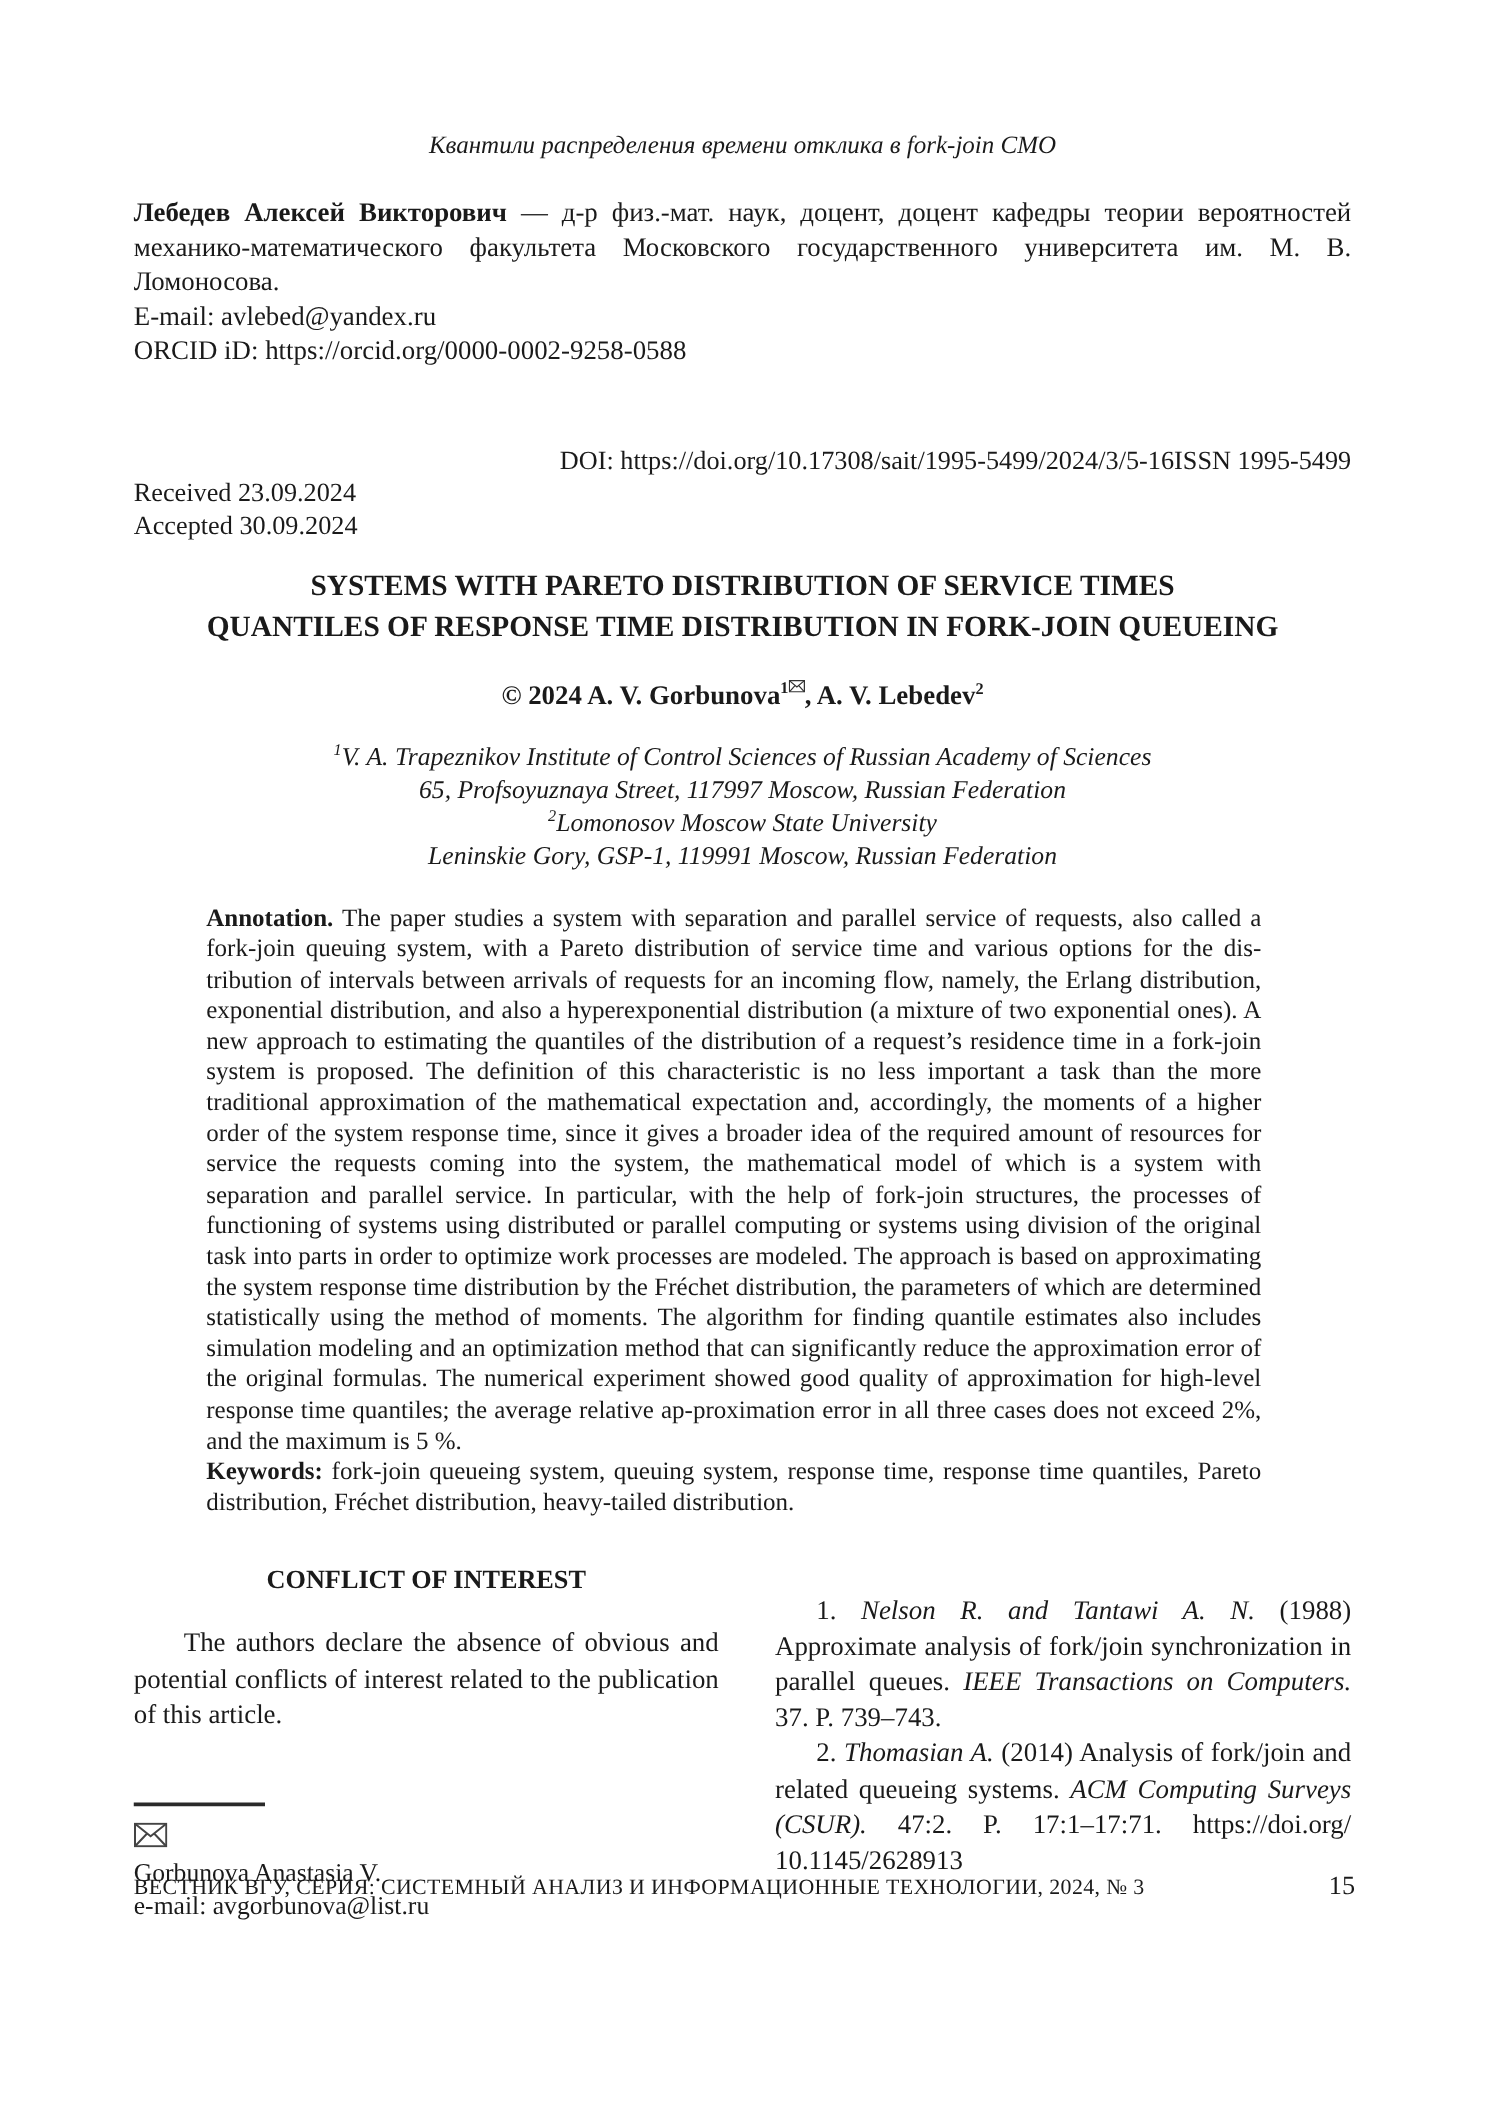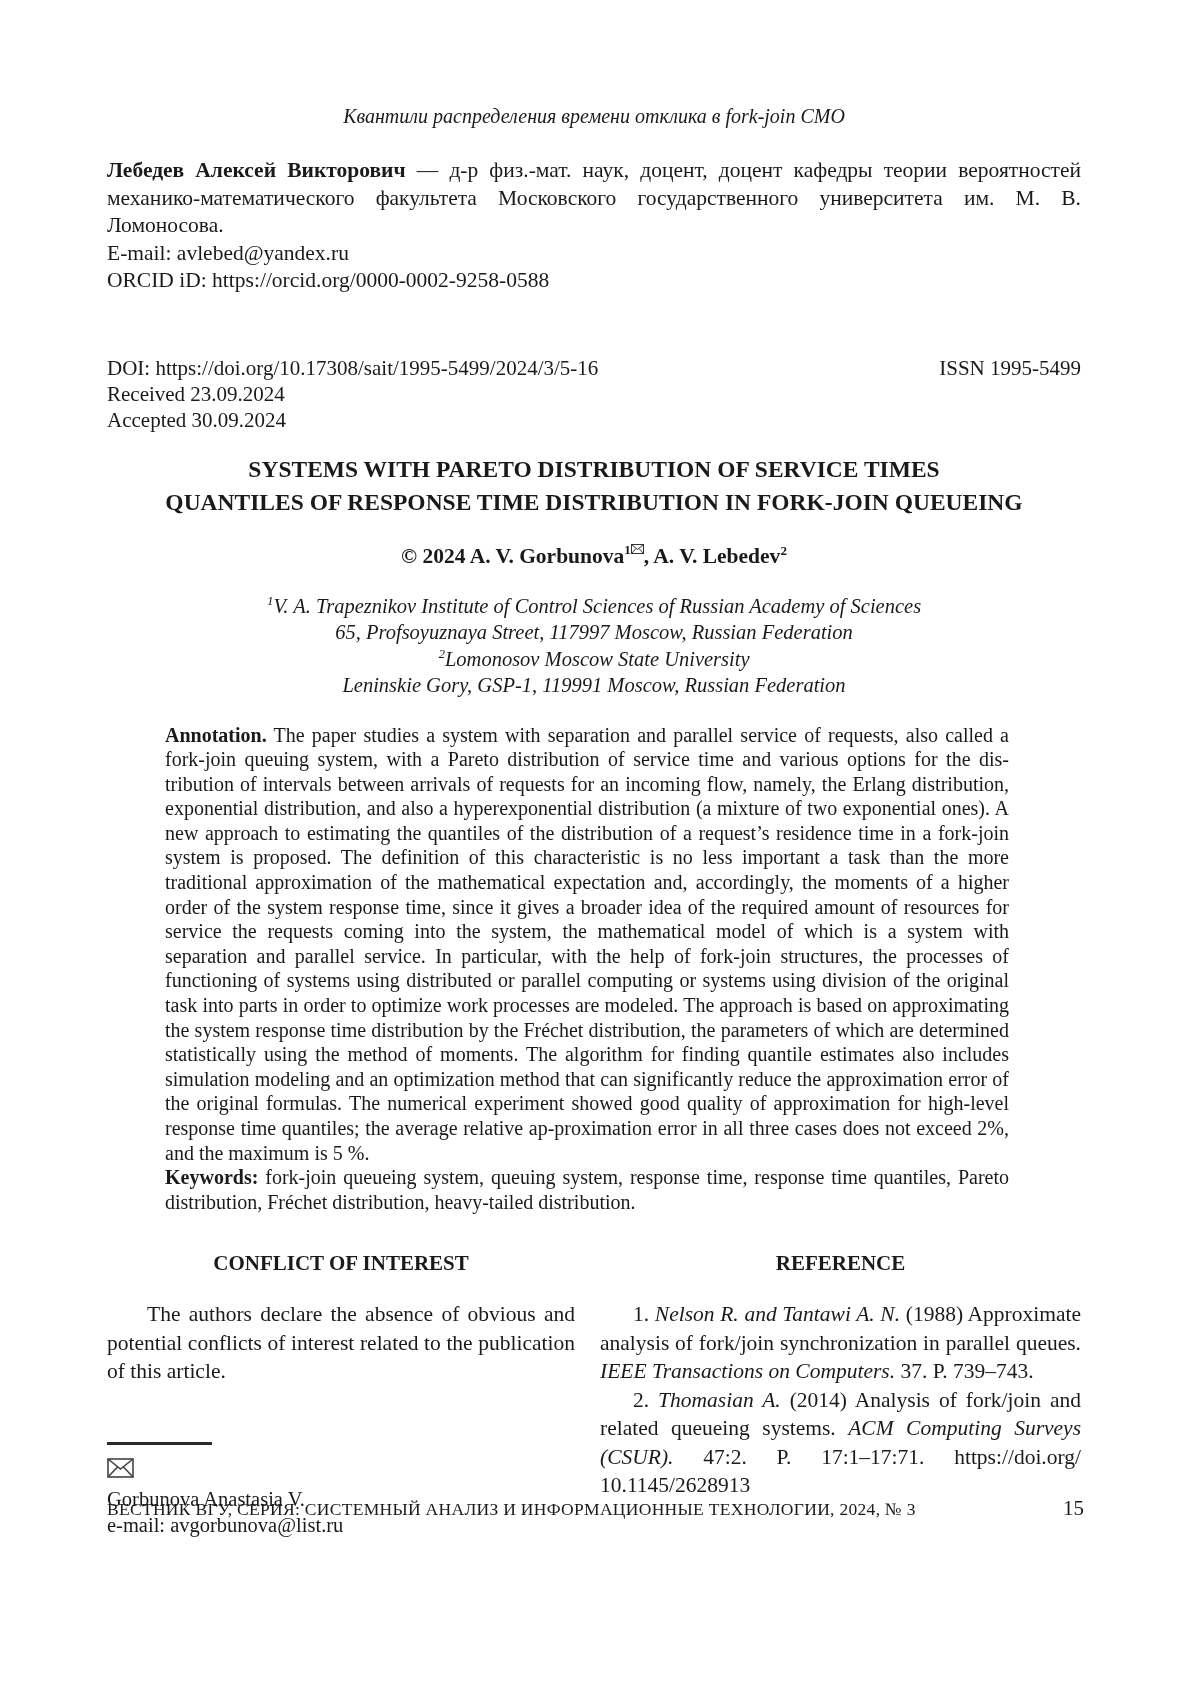--- a/index.html
+++ b/index.html
@@ -21,21 +21,21 @@
     line-height: 25px;
   }
   .author-par {
     margin: 28px 0 0 0;
     font-size: 21.5px;
     line-height: 27.5px;
     text-align: justify;
   }
   .plain-line { font-size: 21.5px; line-height: 27.5px; }
   .meta-block { margin-top: 60px; font-size: 21px; line-height: 26px; }
-  .meta-row { display: flex; justify-content: space-between; margin-top: 43px; }
+  .meta-row { display: flex; justify-content: flex-end; margin-top: 43px; }
   .title {
     margin: 20px 0 0 0;
     text-align: center;
     font-size: 23.5px;
     line-height: 33px;
     font-weight: bold;
   }
   .copyright {
     margin-top: 24px;
     text-align: center;
@@ -55,21 +55,21 @@
   .abstract { margin: 24px 72px 0 58px; }
   .abstract p {
     margin: 0;
     font-size: 20px;
     line-height: 24.6px;
     text-align: justify;
   }
   .columns {
     display: grid;
     grid-template-columns: 468px 1fr;
-    column-gap: 25px;
+    column-gap: 45px;
     margin-top: 36px;
   }
   .col h2 {
     margin: 0;
     text-align: center;
     font-size: 21px;
     font-weight: bold;
     line-height: 26px;
   }
   .col p {
@@ -160,21 +160,20 @@
             </svg>
           <div class="fn-text">
             <div>Gorbunova Anastasia V.</div>
             <div>e-mail: avgorbunova@list.ru</div>
           </div>
         </div>
       </div>
     </div>
 
     <div class="col">
-      <h2>REFERENCE</h2>
       <p class="ref-item"><span>1. </span><i>Nelson R. and Tantawi A. N.</i><span> (1988) Approximate analysis of fork/join synchronization in parallel queues. </span><i>IEEE Transactions on Computers.</i><span> 37. P. 739–743.</span></p>
       <p class="ref-item"><span>2. </span><i>Thomasian A.</i><span> (2014) Analysis of fork/join and related queueing systems. </span><i>ACM Computing Surveys (CSUR).</i><span> 47:2. P. 17:1–17:71. https://doi.org/ 10.1145/2628913</span></p>
     </div>
 
   </div>
 
   <div class="footer">
     <span class="footer-journal">ВЕСТНИК ВГУ, СЕРИЯ: СИСТЕМНЫЙ АНАЛИЗ И ИНФОРМАЦИОННЫЕ ТЕХНОЛОГИИ, 2024, № 3</span>
     <span class="footer-page">15</span>
   </div>

